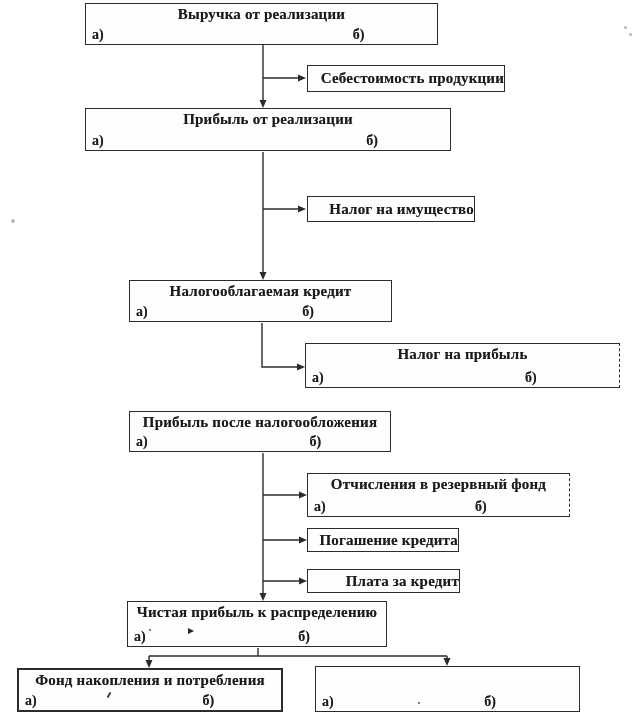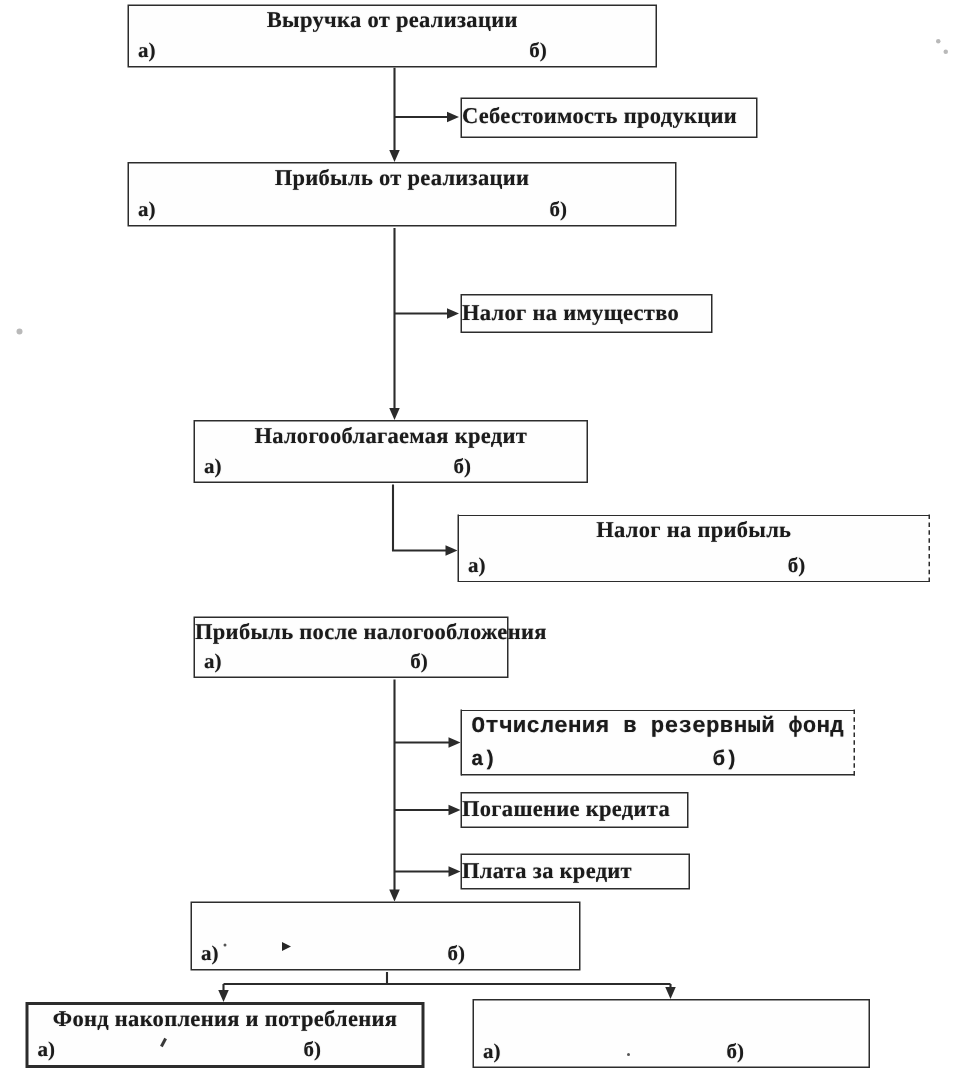--- a/index.html
+++ b/index.html
@@ -22,21 +22,21 @@
     text-shadow:0 0 0.6px rgba(40,40,40,0.55);
     white-space:nowrap;
   }
   .box .a, .box .b {
     position:absolute; bottom:1px; font-weight:bold; font-size:14px;
     color:#1b1b1b; text-shadow:0 0 0.6px rgba(40,40,40,0.55);
   }
   .box .a { left:6px; }
   .box .b { left:var(--b,70%); }
 
-  .box.simple { display:flex; align-items:center; justify-content:flex-start; }
+  .box.simple { display:flex; align-items:center; justify-content:flex-end; }
   .box.simple .title { position:static; white-space:nowrap; }
 
   .box.dashed-right { border-right-style:dashed; border-top-style:solid; }
   .box.thick { border-width:2px; }
 
   
   .speck { position:absolute; background:#555; border-radius:50%; }
   .speck.faint { background:#b9b9b9; }
   .tick { position:absolute; width:2px; height:6px; background:#3a3a3a; transform:rotate(28deg); }
   .tri {
@@ -103,41 +103,42 @@
     <div class="a">а)</div>
     <div class="b">б)</div>
   </div>
 
   <div class="box dashed-right" style="left:305px;top:343px;width:315px;height:45px;--b:70%;">
     <div class="title">Налог на прибыль</div>
     <div class="a">а)</div>
     <div class="b">б)</div>
   </div>
 
-  <div class="box" style="left:129px;top:411px;width:210px;height:41px;--b:69%;">
+  <div class="box" style="left:129px;top:411px;width:262px;height:41px;--b:69%;">
     <div class="title">Прибыль после налогообложения</div>
     <div class="a">а)</div>
     <div class="b">б)</div>
   </div>
 
-  <div class="box dashed-right" style="left:307px;top:473px;width:263px;height:44px;font-family:Liberation Mono, monospace;--b:64%;">
+  <div class="box dashed-right" style="left:307px;top:473px;width:263px;height:44px;--b:64%;">
     <div class="title">Отчисления в резервный фонд</div>
     <div class="a">а)</div>
     <div class="b">б)</div>
   </div>
 
   <div class="box simple" style="left:307px;top:528px;width:152px;height:24px;">
     <div class="title">Погашение кредита</div>
   </div>
 
   <div class="box simple" style="left:307px;top:569px;width:153px;height:24px;">
     <div class="title">Плата за кредит</div>
   </div>
 
   <div class="box" style="left:127px;top:601px;width:260px;height:46px;--b:66%;">
+    <div class="title">Чистая прибыль к распределению</div>
     <div class="a">а)</div>
     <div class="b">б)</div>
   </div>
 
   <div class="box thick" style="left:17px;top:668px;width:266px;height:44px;--b:70%;">
     <div class="title">Фонд накопления и потребления</div>
     <div class="a">а)</div>
     <div class="b">б)</div>
   </div>
 

